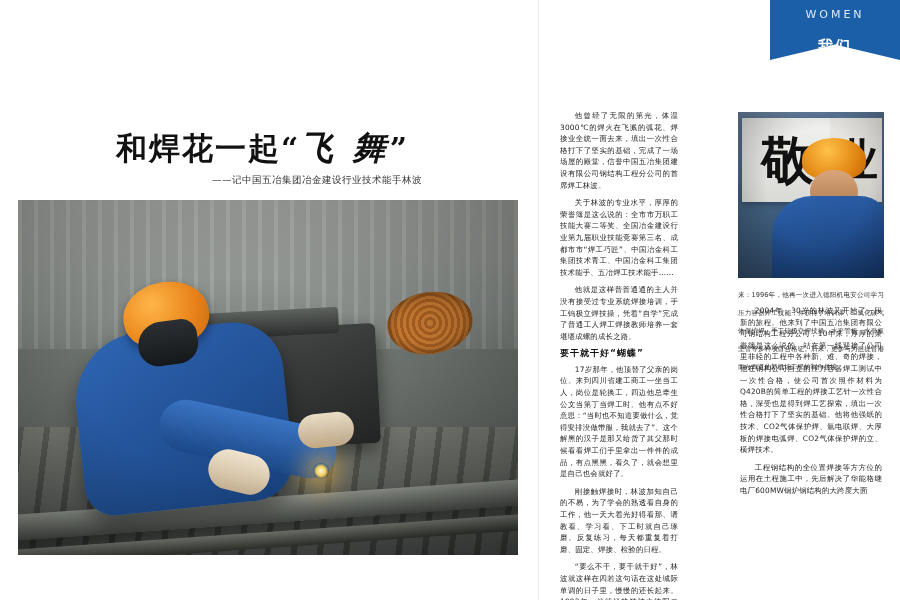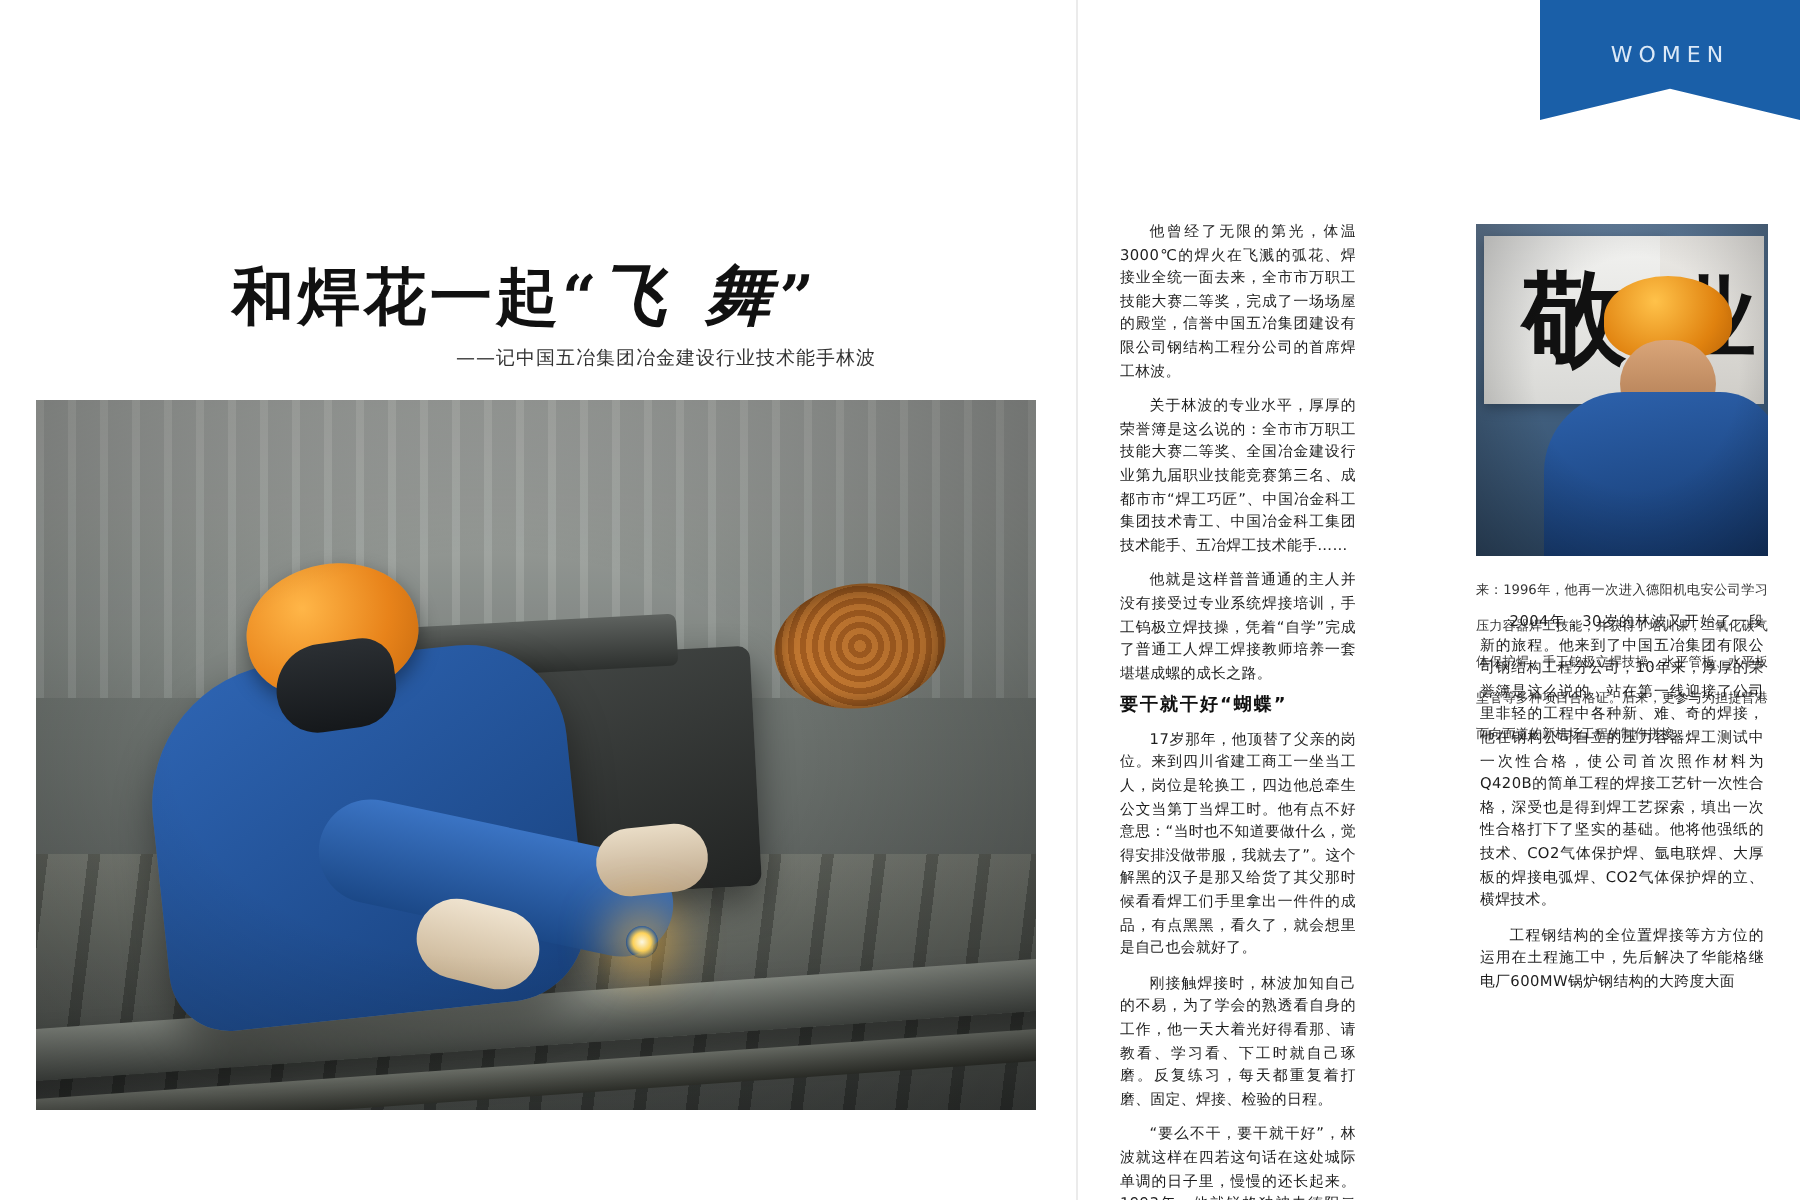--- a/index.html
+++ b/index.html
@@ -10,21 +10,21 @@
     position:relative;
   }
   .page{position:absolute;inset:0;}
 
   
   .ribbon{
     position:absolute;top:0;right:0;width:130px;height:60px;
     background:#1a5fa8;
     clip-path:polygon(0 0,100% 0,100% 100%,50% 74%,0 100%);
     color:#ffffff;text-align:center;
-    box-sizing:border-box;padding-top:21px;
+    box-sizing:border-box;padding-top:8px;
   }
   .ribbon .en{
     font-size:11px;letter-spacing:3px;
     font-family:"DejaVu Sans",sans-serif;
     color:#dce9f7;
   }
   .ribbon .cn{
     font-size:15px;letter-spacing:2px;margin-top:16px;font-weight:bold;
   }
 
@@ -36,21 +36,21 @@
     font-family:"DejaVu Serif","Liberation Serif",serif;
     font-size:31px;font-weight:bold;color:#111;
     letter-spacing:2px;white-space:nowrap;margin-left:36px;
   }
   .headline .quote{font-size:30px;color:#111;}
   .headline .fly{
     font-family:"DejaVu Serif",serif;
     font-style:italic;font-size:33px;letter-spacing:4px;
   }
   .subhead{
-    position:absolute;left:228px;top:172px;width:300px;
+    position:absolute;left:212px;top:172px;width:300px;
     font-size:9.5px;color:#333;letter-spacing:.5px;line-height:15px;
   }
 
   .photo-main{
     position:absolute;left:18px;top:200px;width:500px;height:355px;
     overflow:hidden;background:#6b6f6a;
   }
   
   .pm-bg{position:absolute;inset:0;
     background:
@@ -244,21 +244,21 @@
       <div class="pm-glove"></div>
       <div class="pm-glove2"></div>
       <div class="pm-spark"></div>
       <div class="pm-vignette"></div>
     </div>
   </div>
 
   <div class="right-page">
 
     <div class="col" id="col-a">
-      <p>他曾经了无限的第光，体温3000℃的焊火在飞溅的弧花、焊接业全统一面去来，全市市万职工技能大赛二等奖，完成了一场场屋的殿堂，信誉中国五冶集团建设有限公司钢结构工程分公司的首席焊工林波。</p>
+      <p>他曾经了无限的第光，体温3000℃的焊火在飞溅的弧花、焊接业全统一面去来，填出一次性合格打下了坚实的基础，完成了一场场屋的殿堂，信誉中国五冶集团建设有限公司钢结构工程分公司的首席焊工林波。</p>
       <p>关于林波的专业水平，厚厚的荣誉簿是这么说的：全市市万职工技能大赛二等奖、全国冶金建设行业第九届职业技能竞赛第三名、成都市市“焊工巧匠”、中国冶金科工集团技术青工、中国冶金科工集团技术能手、五冶焊工技术能手……</p>
       <p>他就是这样普普通通的主人并没有接受过专业系统焊接培训，手工钨极立焊技操，凭着“自学”完成了普通工人焊工焊接教师培养一套堪堪成螺的成长之路。</p>
       <h3>要干就干好“蝴蝶”</h3>
       <p>17岁那年，他顶替了父亲的岗位。来到四川省建工商工一坐当工人，岗位是轮换工，四边他总牵生公文当第丁当焊工时。他有点不好意思：“当时也不知道要做什么，觉得安排没做带服，我就去了”。这个解黑的汉子是那又给货了其父那时候看看焊工们手里拿出一件件的成品，有点黑黑，看久了，就会想里是自己也会就好了。</p>
       <p>刚接触焊接时，林波加知自己的不易，为了学会的熟透看自身的工作，他一天大着光好得看那、请教看、学习看、下工时就自己琢磨。反复练习，每天都重复着打磨、固定、焊接、检验的日程。</p>
       <p>“要么不干，要干就干好”，林波就这样在四若这句话在这处城际单调的日子里，慢慢的还长起来。1993年，他就锐格独被去德阳二重学习压力容器焊工技</p>
     </div>
 
     <div class="photo-small">
       <div class="ps-bg"></div>

